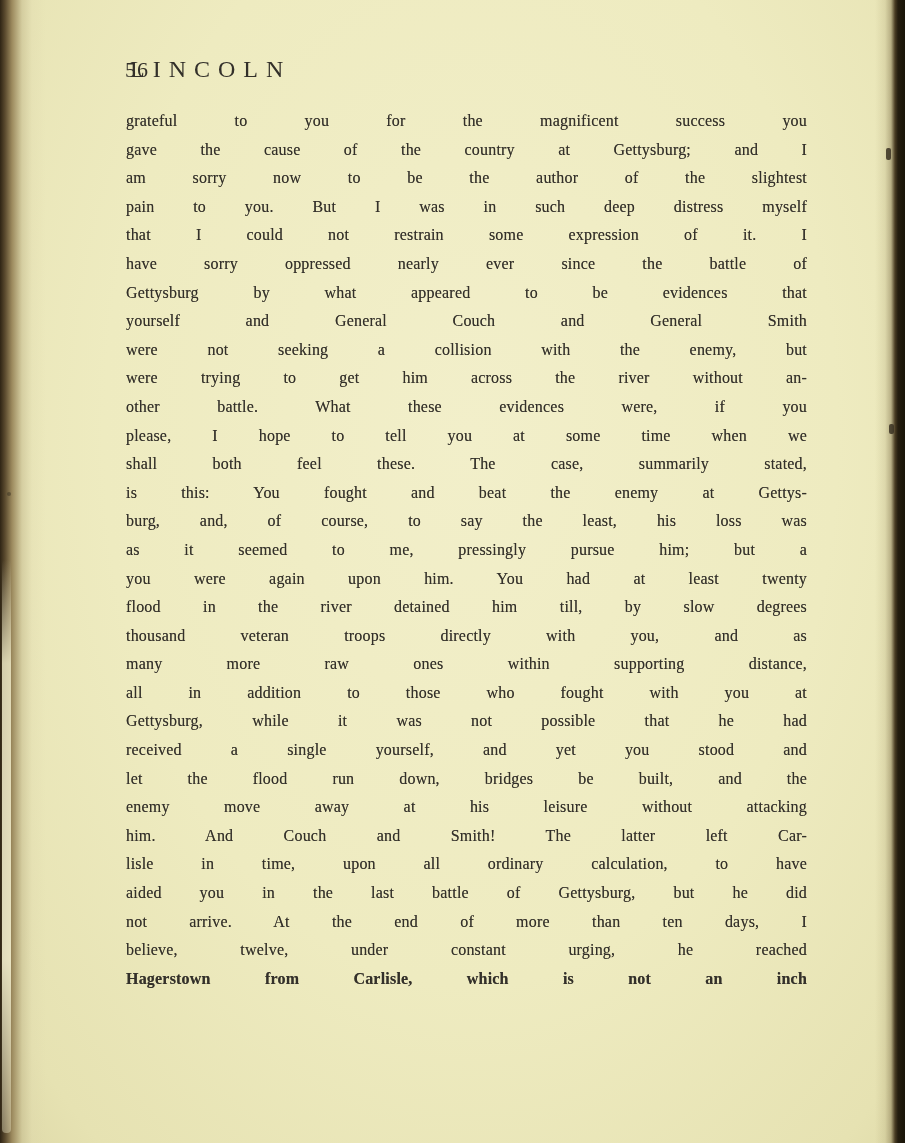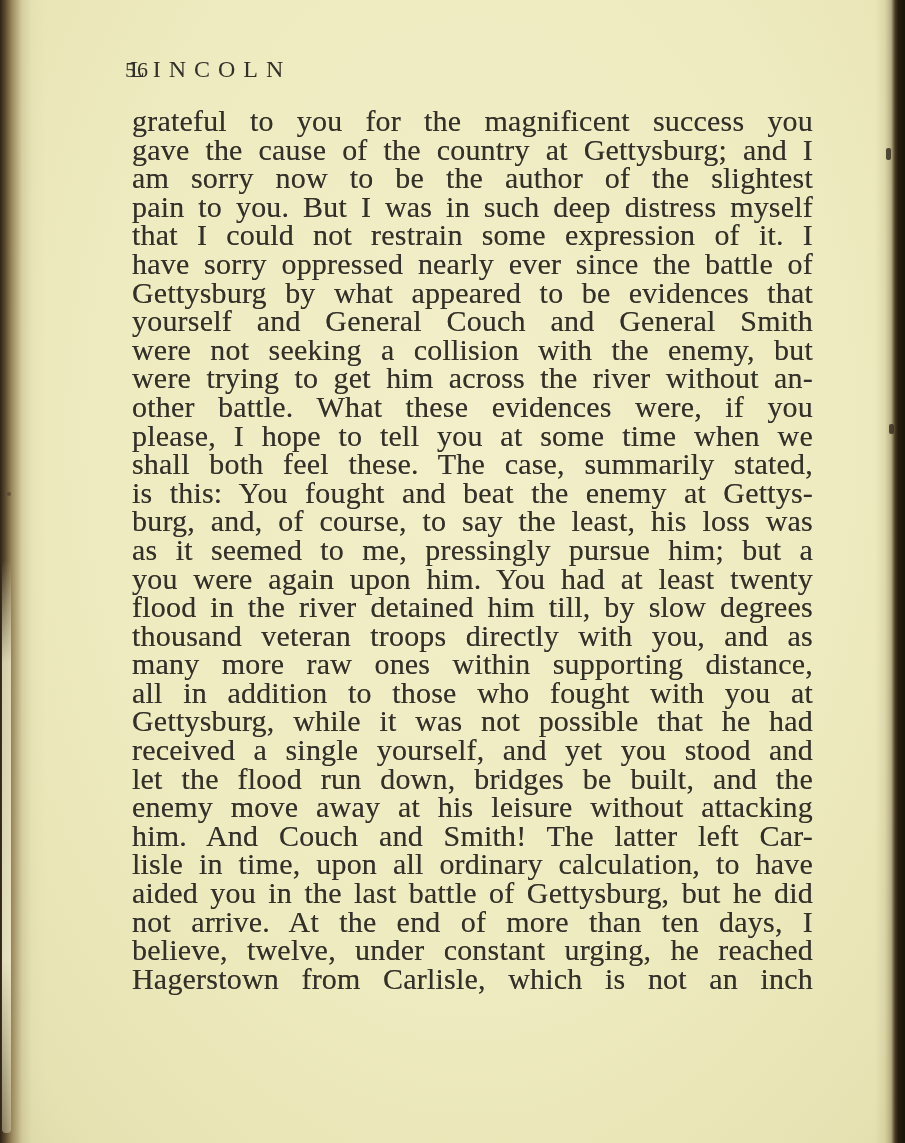--- a/index.html
+++ b/index.html
@@ -84,36 +84,36 @@
     display: block;
     text-align: left;
     font-size: 24px;
     letter-spacing: 8px;
     text-indent: 8px; 
   }
 
   
   .body {
     position: absolute;
-    left: 132px;
+    left: 126px;
     top: 107px;
     width: 681px;
-    font-size: 30px;
+    font-size: 16px;
     line-height: 28.6px;
     word-spacing: 2px;
     letter-spacing: 0.2px;
     text-shadow: 0 0 0.6px rgba(45,40,32,0.55);
   }
   .line {
     text-align: justify;
     text-align-last: justify;
     white-space: normal;
   }
   .line:last-child {
-    font-weight: 400; 
+    font-weight: 700; 
   }
 </style>
 </head>
 <body>
 
 <div class="scan">
   <div class="gutter-left"></div>
   <div class="gutter-light-strip"></div>
   <div class="edge-right"></div>
 

